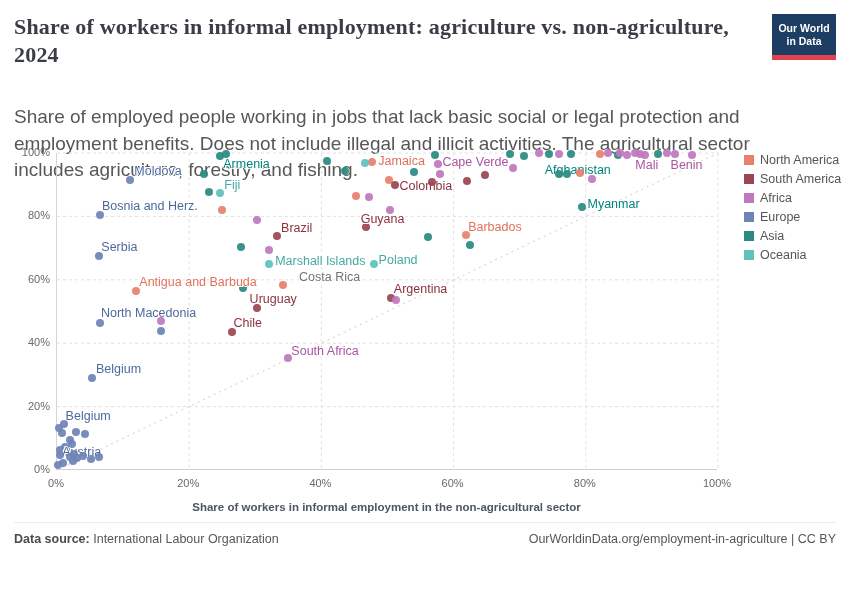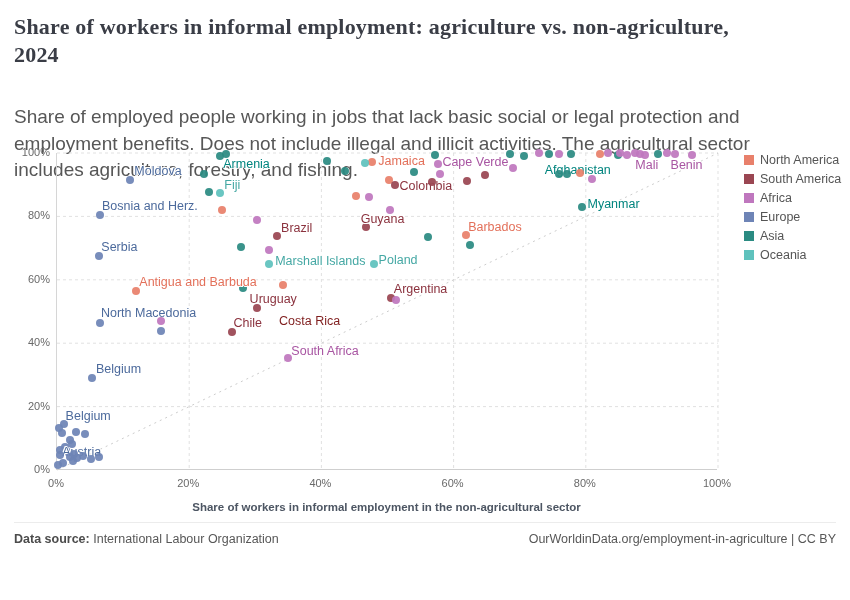--- a/index.html
+++ b/index.html
@@ -43,20 +43,24 @@
   #footer b { color:#4c4c4c; }
   #footer-note { margin-top:5px; font-size:12px; line-height:1.4; color:#6e6e6e; width:822px; }
 </style>
 </head>
 <body>
 
 <div id="frame">
 
   <div id="title">Share of workers in informal employment: agriculture vs. non-agriculture, 2024</div>
 
+  <div id="logo">
+    <span>Our World</span>
+    <span>in Data</span>
+  </div>
 
   <div id="subtitle">Share of employed people working in jobs that lack basic social or legal protection and employment benefits. Does not include illegal and illicit activities. The agricultural sector includes agriculture, forestry, and fishing.</div>
 
 
   <div id="plot-area">
     <svg id="grid-svg" width="661" height="317">
         <line x1="132.20000000000002" x2="132.20000000000002" y1="0" y2="317" stroke="#e1e1e1" stroke-dasharray="3,3"></line>
         <line x1="264.40000000000003" x2="264.40000000000003" y1="0" y2="317" stroke="#e1e1e1" stroke-dasharray="3,3"></line>
         <line x1="396.59999999999997" x2="396.59999999999997" y1="0" y2="317" stroke="#e1e1e1" stroke-dasharray="3,3"></line>
         <line x1="528.8000000000001" x2="528.8000000000001" y1="0" y2="317" stroke="#e1e1e1" stroke-dasharray="3,3"></line>
@@ -126,21 +130,21 @@
       <div class="pt" title="Asia" style="left: 556.528px; top: -1.781px; background: rgb(43, 139, 130);"></div>
       <div class="pt" title="Asia" style="left: 596.849px; top: -2.732px; background: rgb(43, 139, 130);"></div>
       <div class="pt" title="Antigua and Barbuda" style="left: 75.32px; top: 133.895px; background: rgb(232, 128, 107);"></div>
       <div class="pt-label" style="left: 82.32px; top: 121.895px; color: rgb(227, 112, 90);">Antigua and Barbuda</div>
       <div class="pt" title="North America" style="left: 160.589px; top: 53.377px; background: rgb(232, 128, 107);"></div>
       <div class="pt" title="Jamaica" style="left: 311.297px; top: 4.559px; background: rgb(232, 128, 107);"></div>
       <div class="pt-label" style="left: 321.297px; top: 0.559px; color: rgb(227, 112, 90);">Jamaica</div>
       <div class="pt" title="North America" style="left: 327.822px; top: 22.945px; background: rgb(232, 128, 107);"></div>
       <div class="pt" title="North America" style="left: 294.772px; top: 39.112px; background: rgb(232, 128, 107);"></div>
       <div class="pt" title="Costa Rica" style="left: 222.062px; top: 127.872px; background: rgb(232, 128, 107);"></div>
-      <div class="pt-label" style="left: 222px; top: 116.872px; color: #7f1d1d; margin-top: 44px;">Costa Rica</div>
+      <div class="pt-label" style="left: 242px; top: 116.872px; color: #737373;">Costa Rica</div>
       <div class="pt" title="Barbados" style="left: 405.159px; top: 78.103px; background: rgb(232, 128, 107);"></div>
       <div class="pt-label" style="left: 411.159px; top: 67.103px; color: rgb(227, 112, 90);">Barbados</div>
       <div class="pt" title="North America" style="left: 518.851px; top: 15.971px; background: rgb(232, 128, 107);"></div>
       <div class="pt" title="North America" style="left: 539.342px; top: -3.049px; background: rgb(232, 128, 107);"></div>
       <div class="pt" title="Brazil" style="left: 216.113px; top: 79.054px; background: rgb(154, 70, 82);"></div>
       <div class="pt-label" style="left: 224.113px; top: 68.054px; color: rgb(139, 50, 62);">Brazil</div>
       <div class="pt" title="Uruguay" style="left: 195.622px; top: 151.33px; background: rgb(154, 70, 82);"></div>
       <div class="pt-label" style="left: 192.622px; top: 139.33px; color: rgb(139, 50, 62);">Uruguay</div>
       <div class="pt" title="Chile" style="left: 170.504px; top: 175.105px; background: rgb(154, 70, 82);"></div>
       <div class="pt-label" style="left: 176.504px; top: 163.105px; color: rgb(139, 50, 62);">Chile</div>

